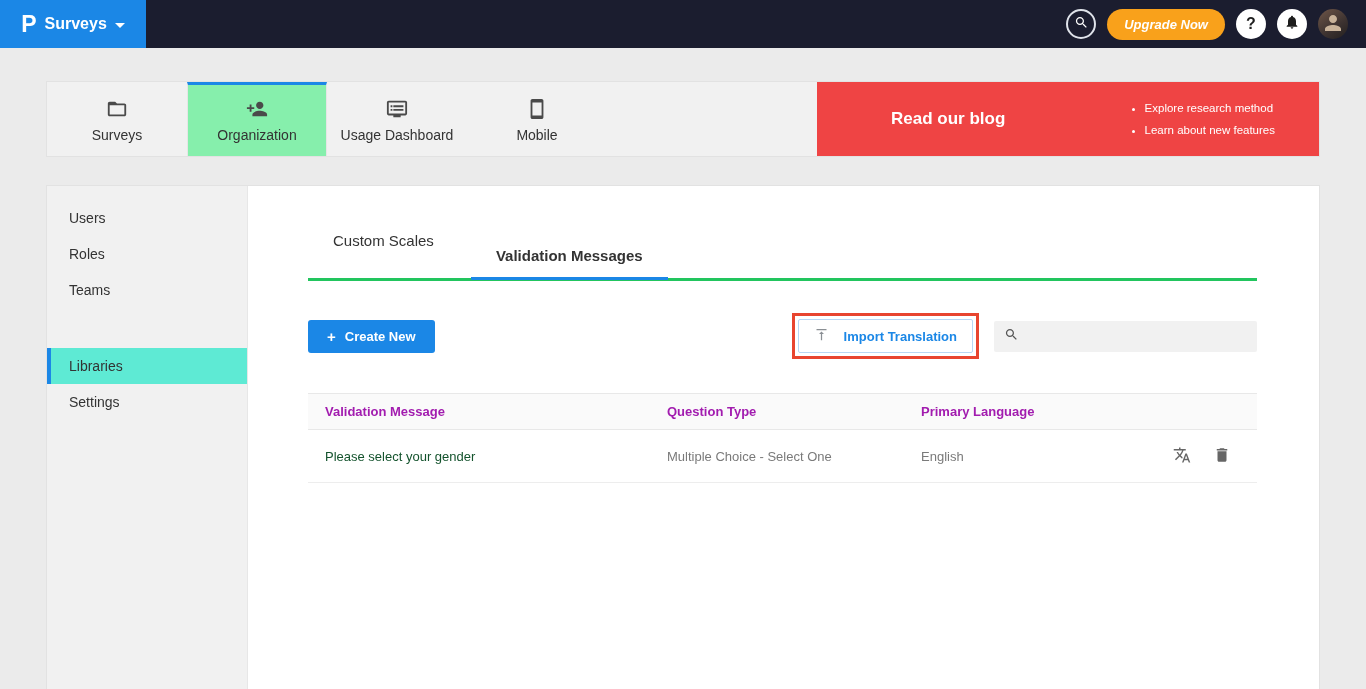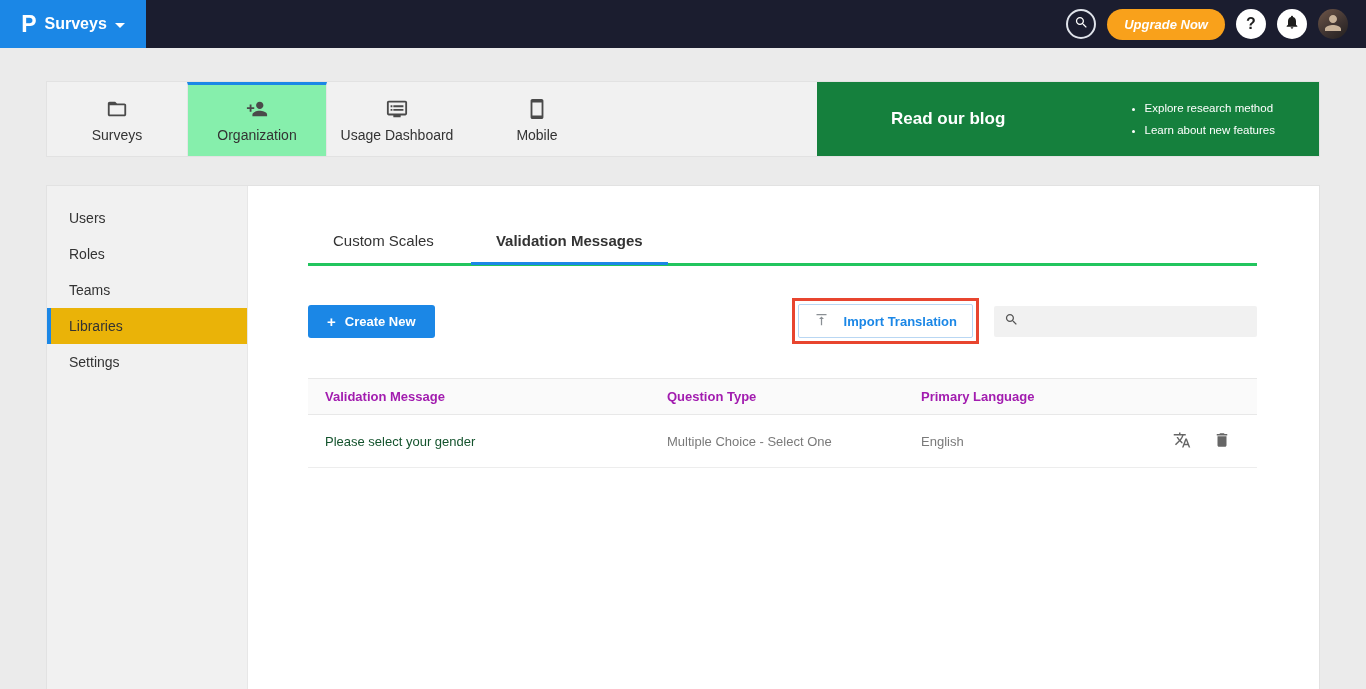--- a/index.html
+++ b/index.html
@@ -61,53 +61,53 @@
     align-items:center; justify-content:center; gap:7px;
     font-size:14px; color:#333; cursor:pointer;
     border-top:3px solid transparent;
   }
   .nav-tab .nt-icon { color:#4a4a4a; height:22px; }
   .nav-tab.active {
     background:#86efac; border-top-color:#1b87e6;
     border-left:1px solid #e6e6e6; border-right:1px solid #e6e6e6;
   }
   .nav-banner {
-    margin-left:auto; width:502px; background:#15803d; color:#fff;
+    margin-left:auto; width:502px; background:#ef4444; color:#fff;
     display:flex; align-items:center; cursor:pointer;
   }
   .banner-title { font-size:17px; font-weight:bold; margin-left:74px; }
   .banner-bullets {
     margin-left:auto; margin-right:44px; list-style:disc;
     font-size:11.5px; line-height:1.95; padding-left:14px;
   }
 
   
   .main-card {
     position:absolute; left:46px; top:185px; right:46px; bottom:0;
     background:#fff; border:1px solid #e2e2e2; border-bottom:none;
     display:flex; align-items:stretch;
   }
   .side-nav { width:201px; background:#f1f1f1; border-right:1px solid #e7e7e7; padding-top:14px; }
   .side-item {
     padding:10px 0 10px 18px; font-size:14px; color:#333; cursor:pointer;
     border-left:4px solid transparent;
   }
-  .side-item.active { background:#eab308; border-left-color:#1b87e6; }
+  .side-item.active { background:#5eead4; border-left-color:#1b87e6;margin-top:40px; }
 
   .content { flex:1; padding:0 62px 0 60px; }
 
   .tabs-row {
     margin-top:46px; border-bottom:3px solid #22c55e;
     display:flex; gap:12px;
   }
   .ctab {
     padding:0 25px 13px 25px; font-size:15px; color:#333; cursor:pointer;
     border-bottom:3px solid transparent; margin-bottom:-2px;
   }
-  .ctab.active { border-bottom-color:#1b87e6; font-weight:bold; }
+  .ctab.active { border-bottom-color:#1b87e6; font-weight:bold;margin-top:15px; }
 
   .toolbar { margin-top:32px; display:flex; align-items:center; }
   .btn-create {
     background:#1b87e6; color:#fff; border:none; border-radius:3px;
     font-family:"Liberation Sans",sans-serif;
     font-size:13px; font-weight:bold; padding:9px 19px; cursor:pointer;
     display:flex; align-items:center; gap:9px;
   }
   .btn-create .plus { font-size:15px; font-weight:bold; line-height:1; }
   .toolbar-spacer { flex:1; }

